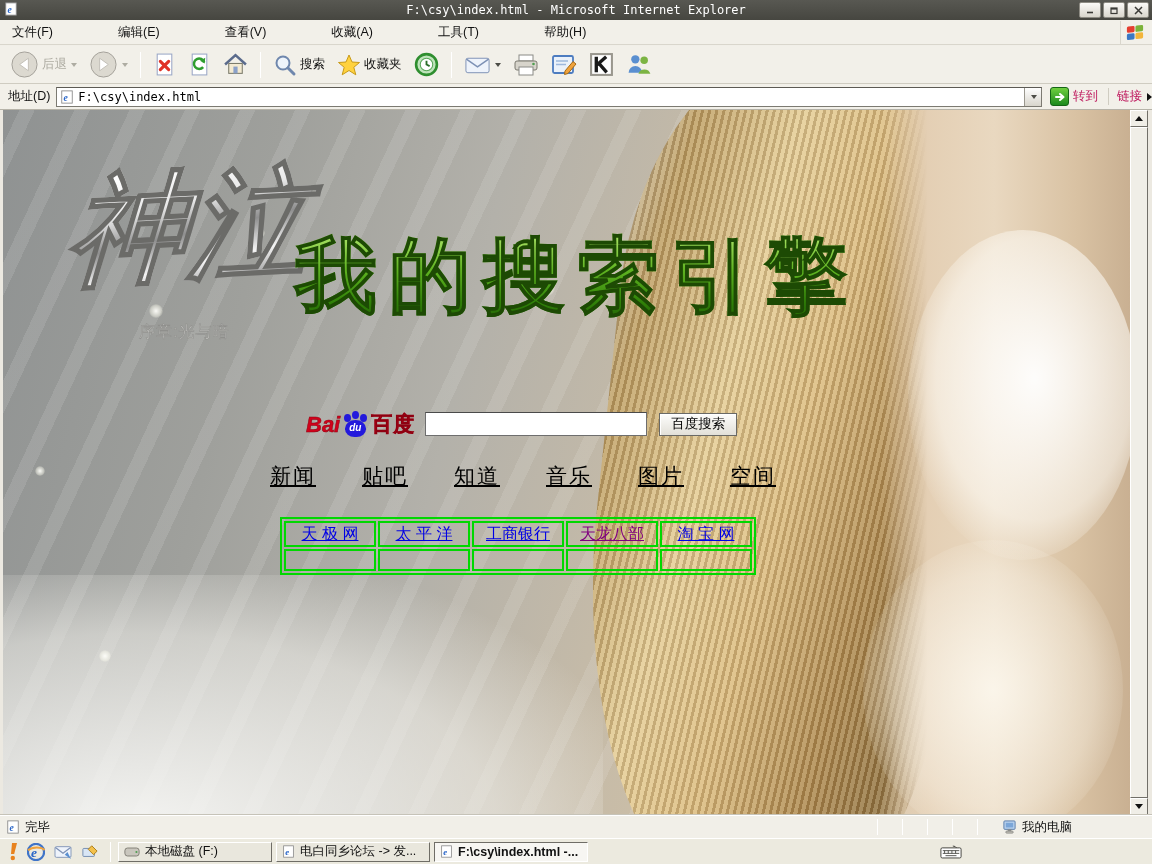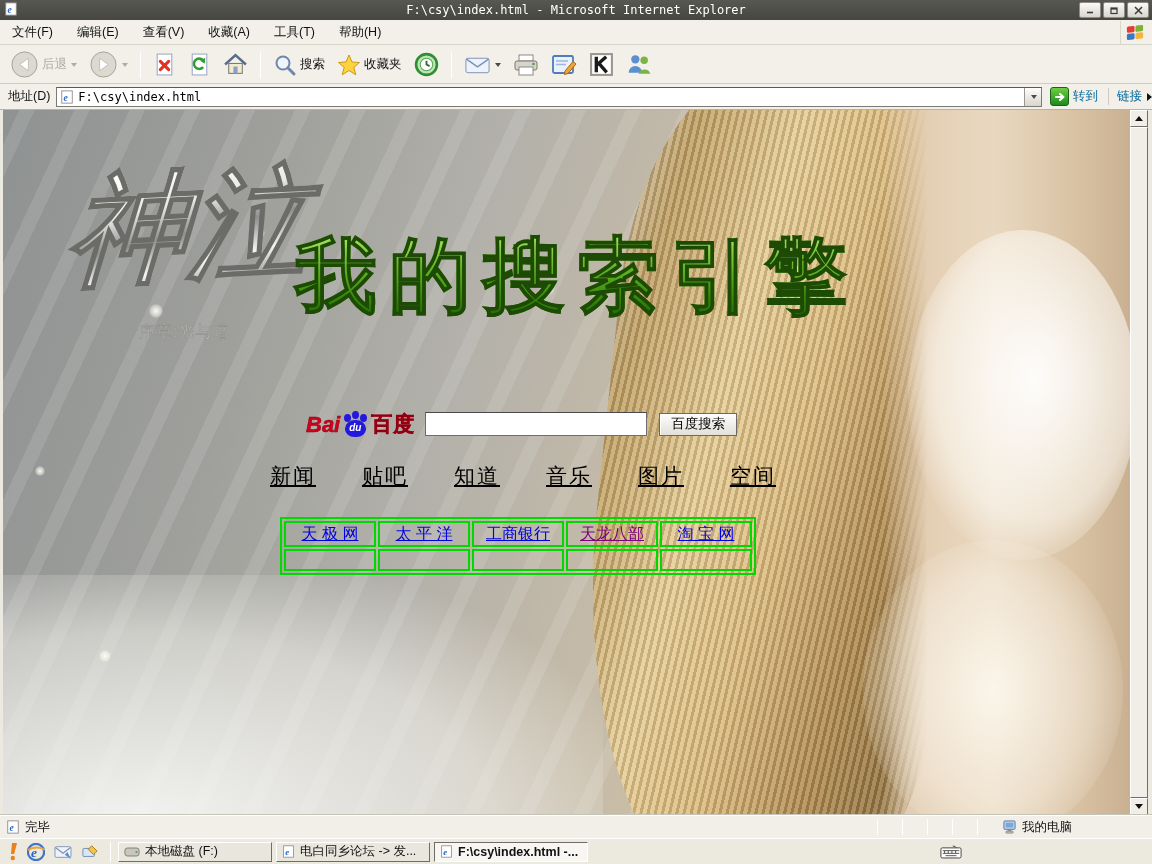--- a/index.html
+++ b/index.html
@@ -15,21 +15,21 @@
     font-family:"DejaVu Sans Mono",monospace; font-size:12px; letter-spacing:0; }
   .win-controls { position:absolute; right:3px; top:2px; display:flex; gap:2px; }
   .win-btn { width:22px; height:16px; background:linear-gradient(180deg,#fbfaf7,#d9d6cd);
     border:1px solid #8e8c84; border-radius:2px; display:flex; align-items:center; justify-content:center; }
 
   
   .iedoc { display:inline-block; }
 
   
   .menubar { position:absolute; left:0; top:20px; width:1152px; height:25px; background:#f2f0e9;
-    border-bottom:1px solid #d9d6cc; display:flex; align-items:center; }
+    border-bottom:1px solid #d9d6cc; display:flex; align-items:center;gap:41px; }
   .menu-item { padding:0 12px; height:25px; line-height:25px; color:#111; font-size:12.5px; }
   .throbber { position:absolute; right:4px; top:1px; width:28px; height:23px;
     border-left:1px solid #d9d6cc; display:flex; align-items:center; justify-content:center; }
 
   
   .toolbar { position:absolute; left:0; top:46px; width:1152px; height:38px; background:#f2f0e9;
     border-bottom:1px solid #cfccc1; display:flex; align-items:center; gap:4px; padding-left:6px; }
   .tb-btn { display:flex; align-items:center; gap:3px; padding:2px 4px; border-radius:2px; }
   .tb-label { font-size:12.5px; color:#111; }
   .tb-label.disabled { color:#aeaca2; }
@@ -43,21 +43,21 @@
   .addr-label { margin-left:8px; color:#111; font-size:12.5px; }
   .addr-field { margin-left:6px; width:986px; height:20px; background:#fff; border:1px solid #7c7a72;
     border-top-color:#5c5a54; display:flex; align-items:center; position:relative; }
   .addr-text { margin-left:4px; font-family:"DejaVu Sans Mono",monospace; font-size:12px; color:#000; }
   .addr-drop { position:absolute; right:0; top:0; width:17px; height:18px;
     background:linear-gradient(180deg,#fefefe,#d8d5cc); border-left:1px solid #9a978e;
     display:flex; align-items:center; justify-content:center; }
   .go-btn { margin-left:6px; display:flex; align-items:center; gap:4px; padding:1px 6px 1px 2px; }
   .go-chip { width:19px; height:19px; border-radius:3px; background:linear-gradient(180deg,#6fcf3f,#1d8a1d);
     border:1px solid #156515; display:flex; align-items:center; justify-content:center; }
-  .go-label, .links-label { font-size:12.5px; color:#0369a1; }
+  .go-label, .links-label { font-size:12.5px; color:#be185d; }
   .links-zone { display:flex; align-items:center; gap:5px; margin-left:4px; padding-left:8px; border-left:1px solid #cfccc1; }
   .tri-right { width:0; height:0; border-top:4px solid transparent; border-bottom:4px solid transparent; border-left:5px solid #111; }
 
   
   .viewport { position:absolute; left:3px; top:110px; width:1127px; height:705px; overflow:hidden; background:#a9aaa6; }
   .bg-base { position:absolute; inset:0;
     background:linear-gradient(103deg,#8f9292 0%,#9fa09c 22%,#b3b1aa 40%,#c4baa8 55%,#cfc0a6 68%,#dbcbb2 82%,#e5d7c2 100%); }
   .bg-rays { position:absolute; left:-60px; top:-40px; width:760px; height:820px; opacity:.5;
     background:repeating-linear-gradient(115deg, rgba(255,255,255,0) 0 36px, rgba(255,255,255,.22) 36px 50px); }
   .bg-hair { position:absolute; left:598px; top:-60px; width:360px; height:860px;

